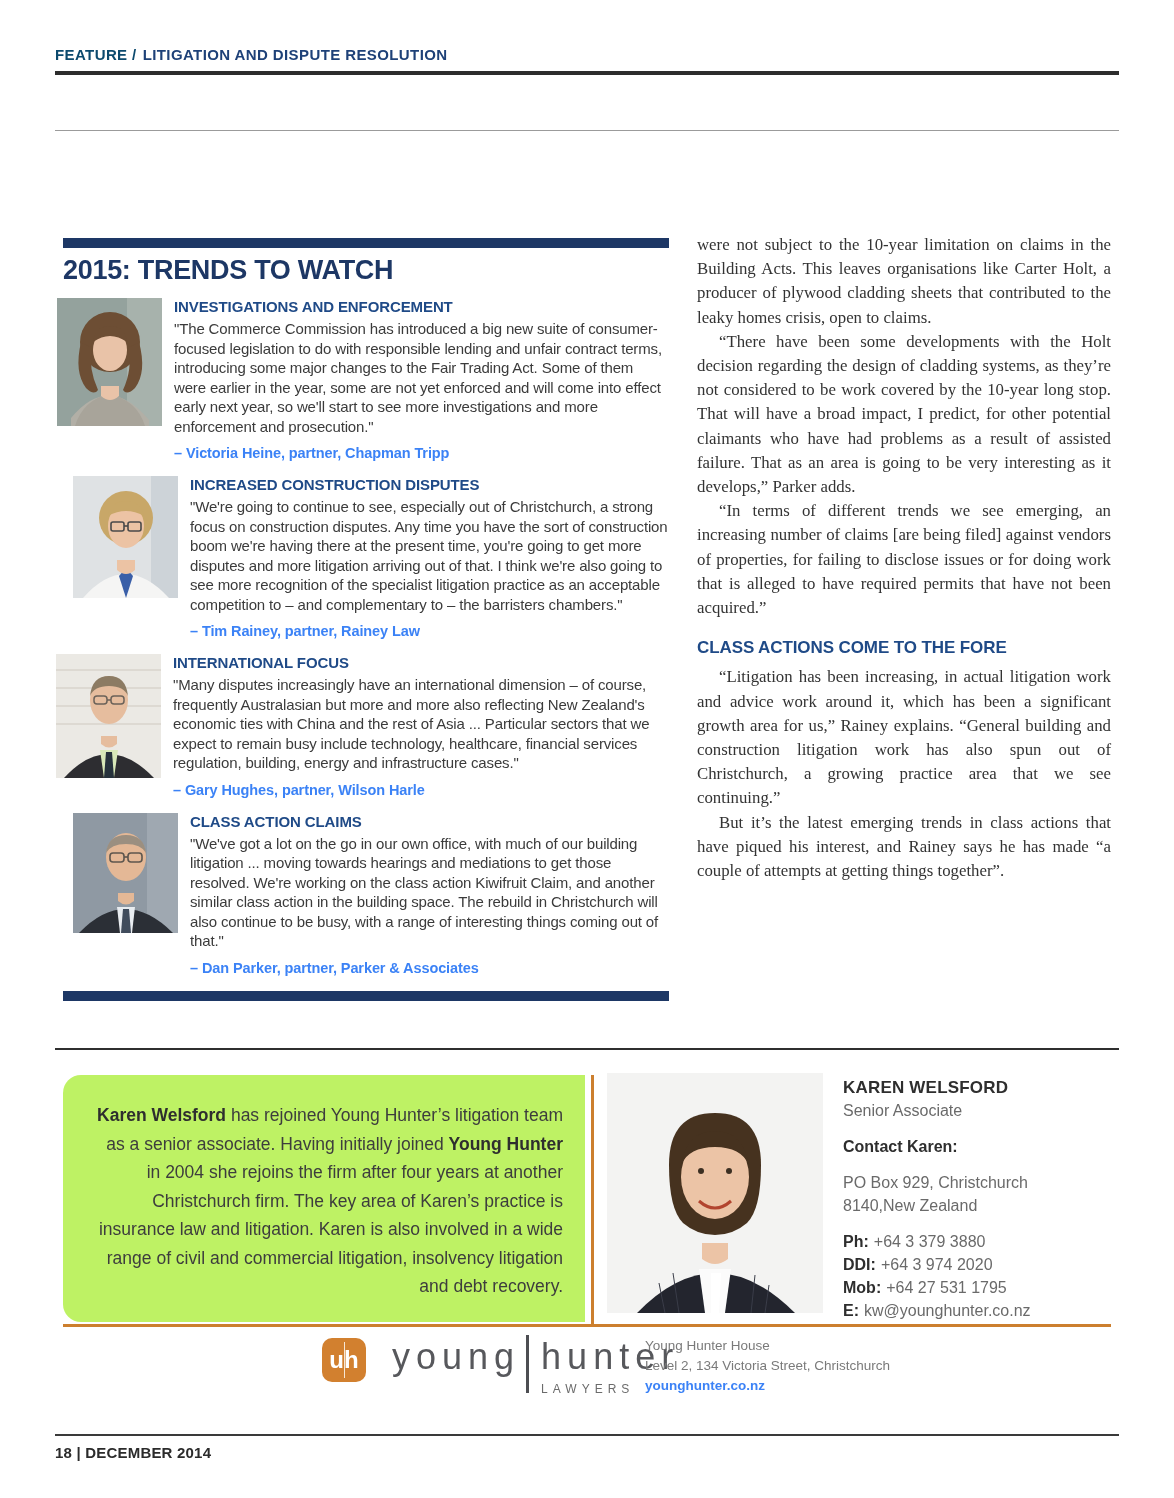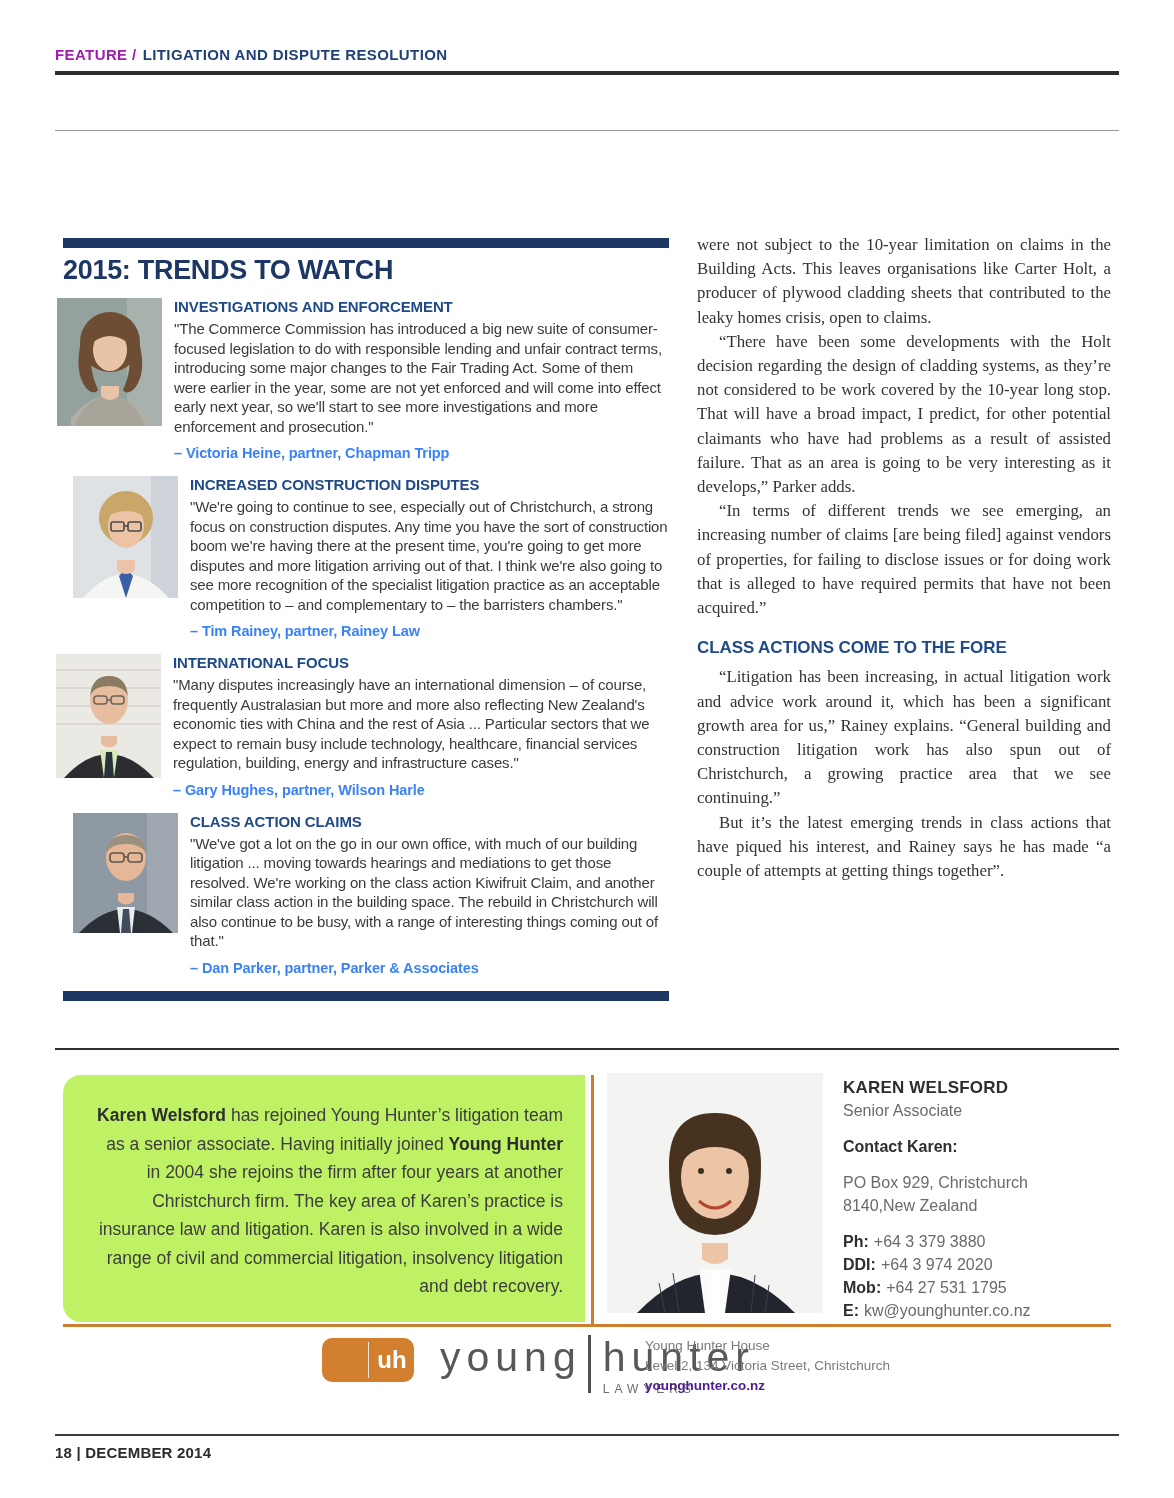--- a/index.html
+++ b/index.html
@@ -1,21 +1,21 @@
 <!DOCTYPE html>
 <html><head>
 <meta charset="utf-8">
 <style>
   html,body{margin:0;padding:0;background:#ffffff;}
   .page{position:relative;width:1174px;height:1498px;background:#ffffff;overflow:hidden;
         font-family:"Liberation Sans", sans-serif;}
 
   
   .masthead{position:absolute;left:55px;top:46px;font-size:15px;font-weight:bold;letter-spacing:.4px;}
-  .masthead .label{color:#a21caf;}
+  .masthead .label{color:#0c4a6e;}
   .masthead .topic{color:#1e4178;margin-left:6px;}
   .rule-thick{position:absolute;left:55px;top:71px;width:1064px;height:4px;background:#2d2d2d;}
   .rule-thin{position:absolute;left:55px;top:130px;width:1064px;height:1px;background:#9b9b9b;}
 
   
   .trends{position:absolute;left:63px;top:238px;width:606px;}
   .navy-bar{height:10px;background:#1d3765;}
   .trends h1{margin:8px 0 14px 0;font-size:27px;line-height:28px;color:#1d3765;letter-spacing:-.3px;}
   .trend{display:flex;gap:12px;margin-bottom:15px;}
   .trend .photo{flex:none;width:105px;overflow:hidden;}
@@ -49,29 +49,29 @@
   .ad-photo svg{width:100%;height:100%;display:block;}
   .ad-contact{position:absolute;left:843px;top:1076px;width:280px;font-size:16px;line-height:23px;color:#6a6a6a;}
   .ad-contact .name{font-size:17px;font-weight:bold;color:#2e2e2e;letter-spacing:.2px;}
   .ad-contact .block{margin-top:13px;}
   .ad-contact .lbl{font-weight:bold;color:#2e2e2e;margin-right:5px;}
   .ad-hline{position:absolute;left:63px;top:1324px;width:1048px;height:3px;background:#cc7f2e;}
 
   .logo-row{position:absolute;left:322px;top:1335px;display:flex;align-items:flex-start;}
   .logo-mark{width:44px;height:44px;margin-top:3px;background:#d2802f;border-radius:10px;position:relative;
              display:flex;align-items:center;justify-content:center;color:#ffffff;
-             font-size:24px;font-weight:bold;letter-spacing:0;padding-left:48px;}
+             font-size:24px;font-weight:bold;letter-spacing:0;}
   .logo-mark::after{content:"";position:absolute;left:50%;top:4px;bottom:4px;width:1px;background:rgba(255,255,255,.8);}
   .logo-word{display:flex;align-items:flex-start;margin-left:26px;color:#57585c;}
-  .logo-word .w{font-size:41px;line-height:44px;letter-spacing:6px;}
+  .logo-word .w{font-size:36px;line-height:44px;letter-spacing:6px;}
   .logo-bar{width:3px;height:58px;background:#4d4e52;margin:0 12px 0 6px;}
   .logo-right{display:flex;flex-direction:column;}
   .logo-tag{font-size:12px;letter-spacing:5px;color:#6b6b6b;margin-top:3px;}
   .office{position:absolute;left:645px;top:1336px;font-size:13.5px;line-height:20px;color:#7a7a7a;}
-  .office .site{font-weight:bold;color:#4c1d95;}
+  .office .site{font-weight:bold;color:#3b82f6;}
 
   
   .footer-rule{position:absolute;left:55px;top:1434px;width:1064px;height:2px;background:#3a3a3a;}
   .footer-text{position:absolute;left:55px;top:1444px;font-size:15px;font-weight:bold;color:#2b2b2b;letter-spacing:.2px;}
 </style>
 </head>
 <body>
 
 <div class="page">
 

